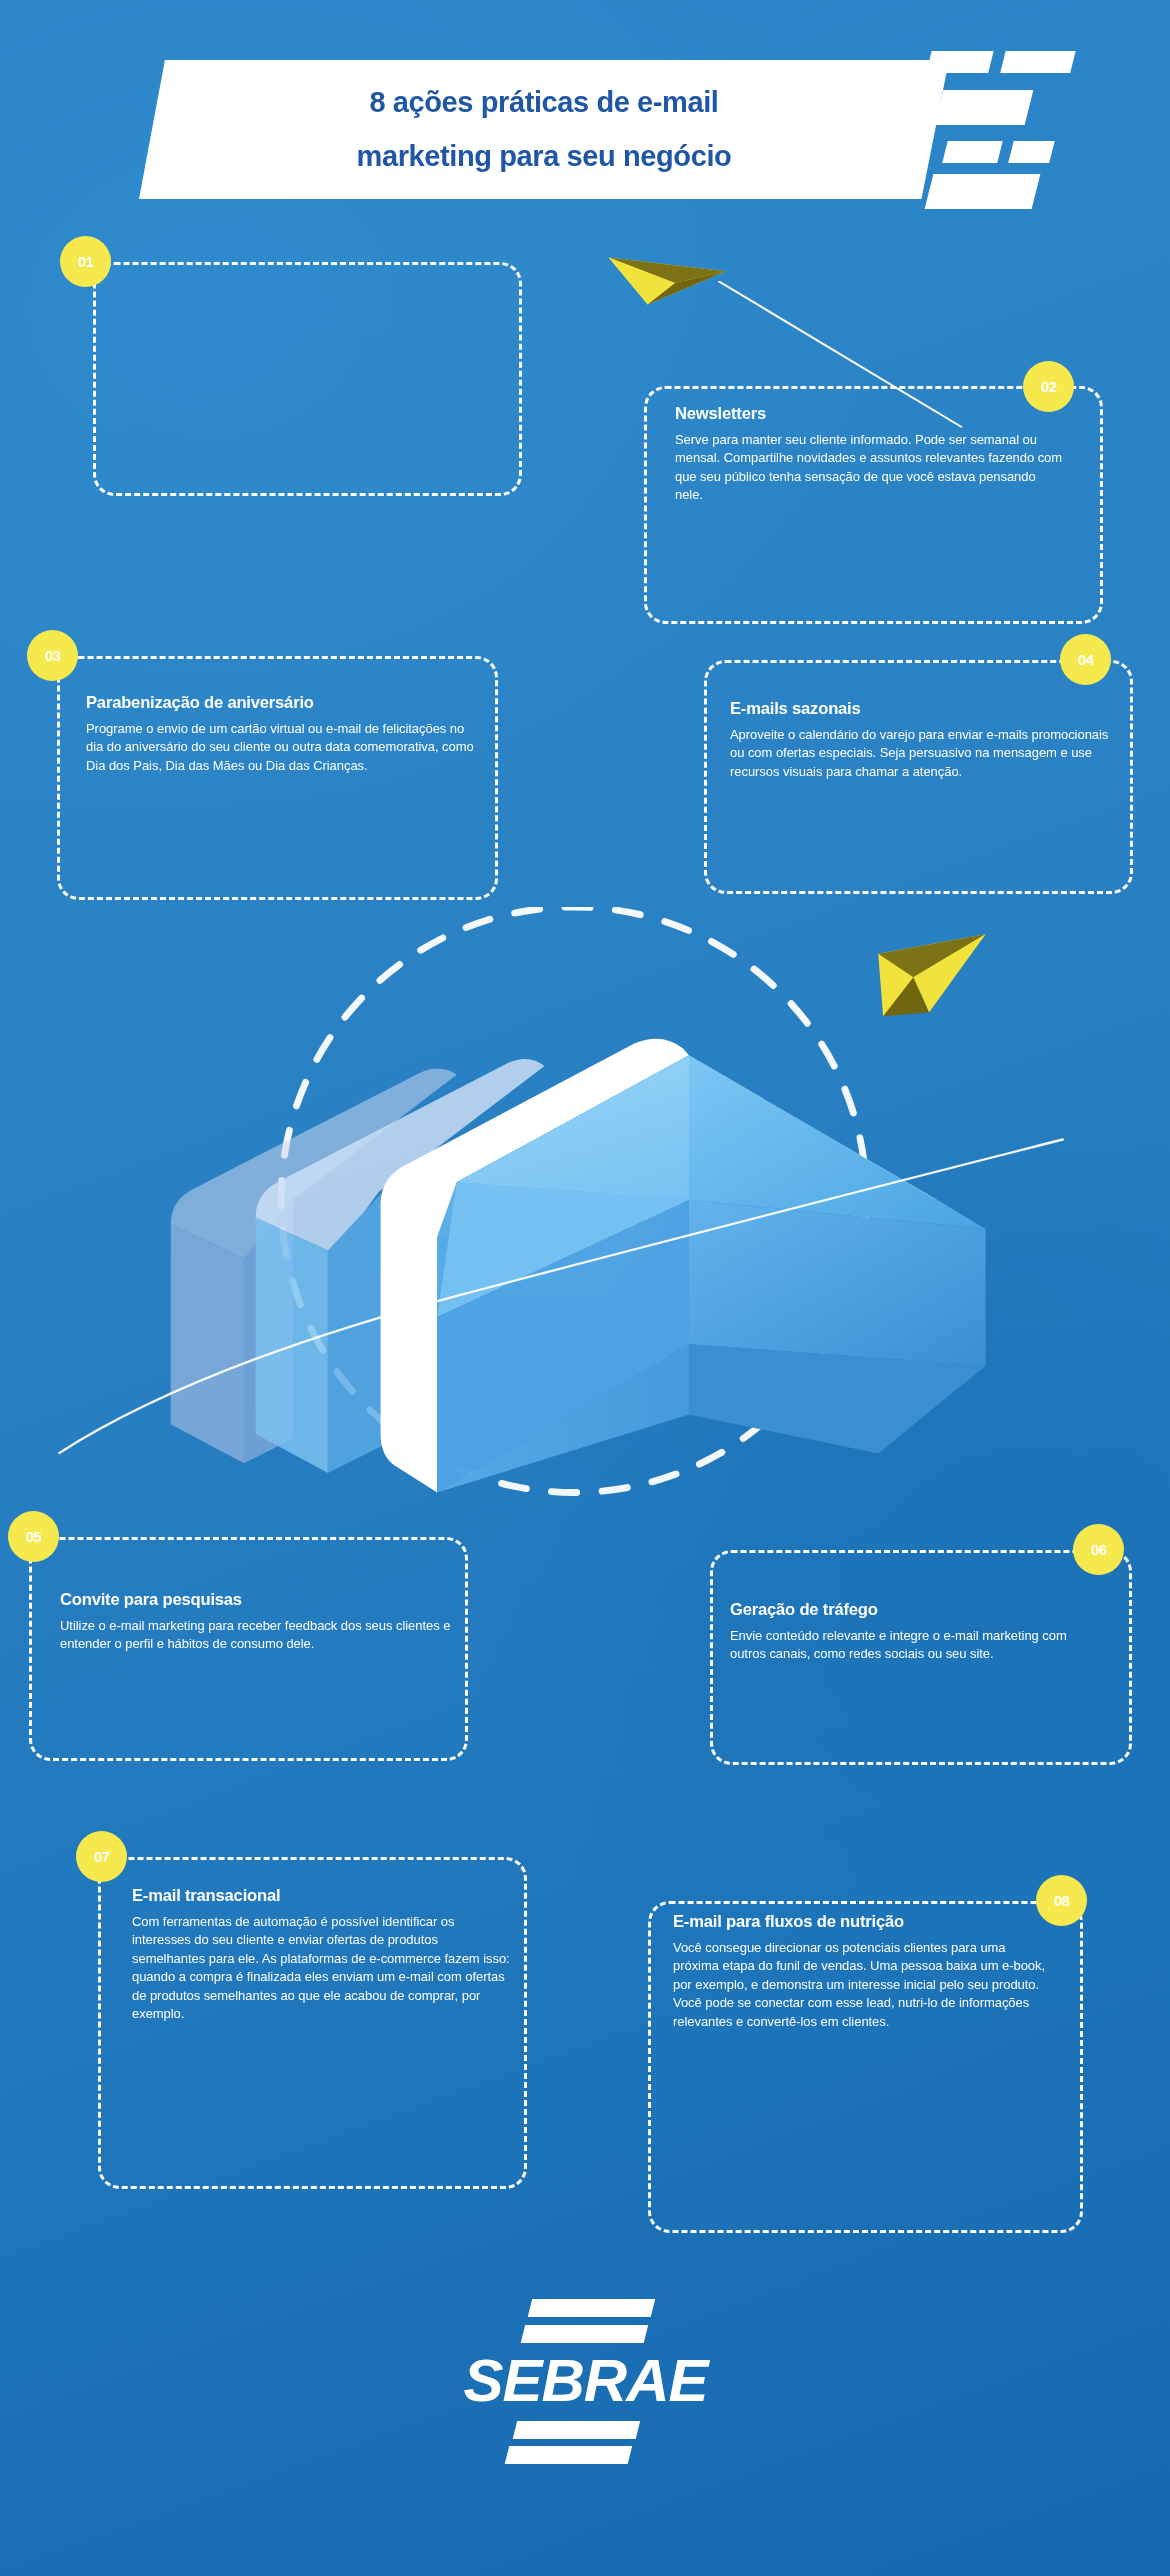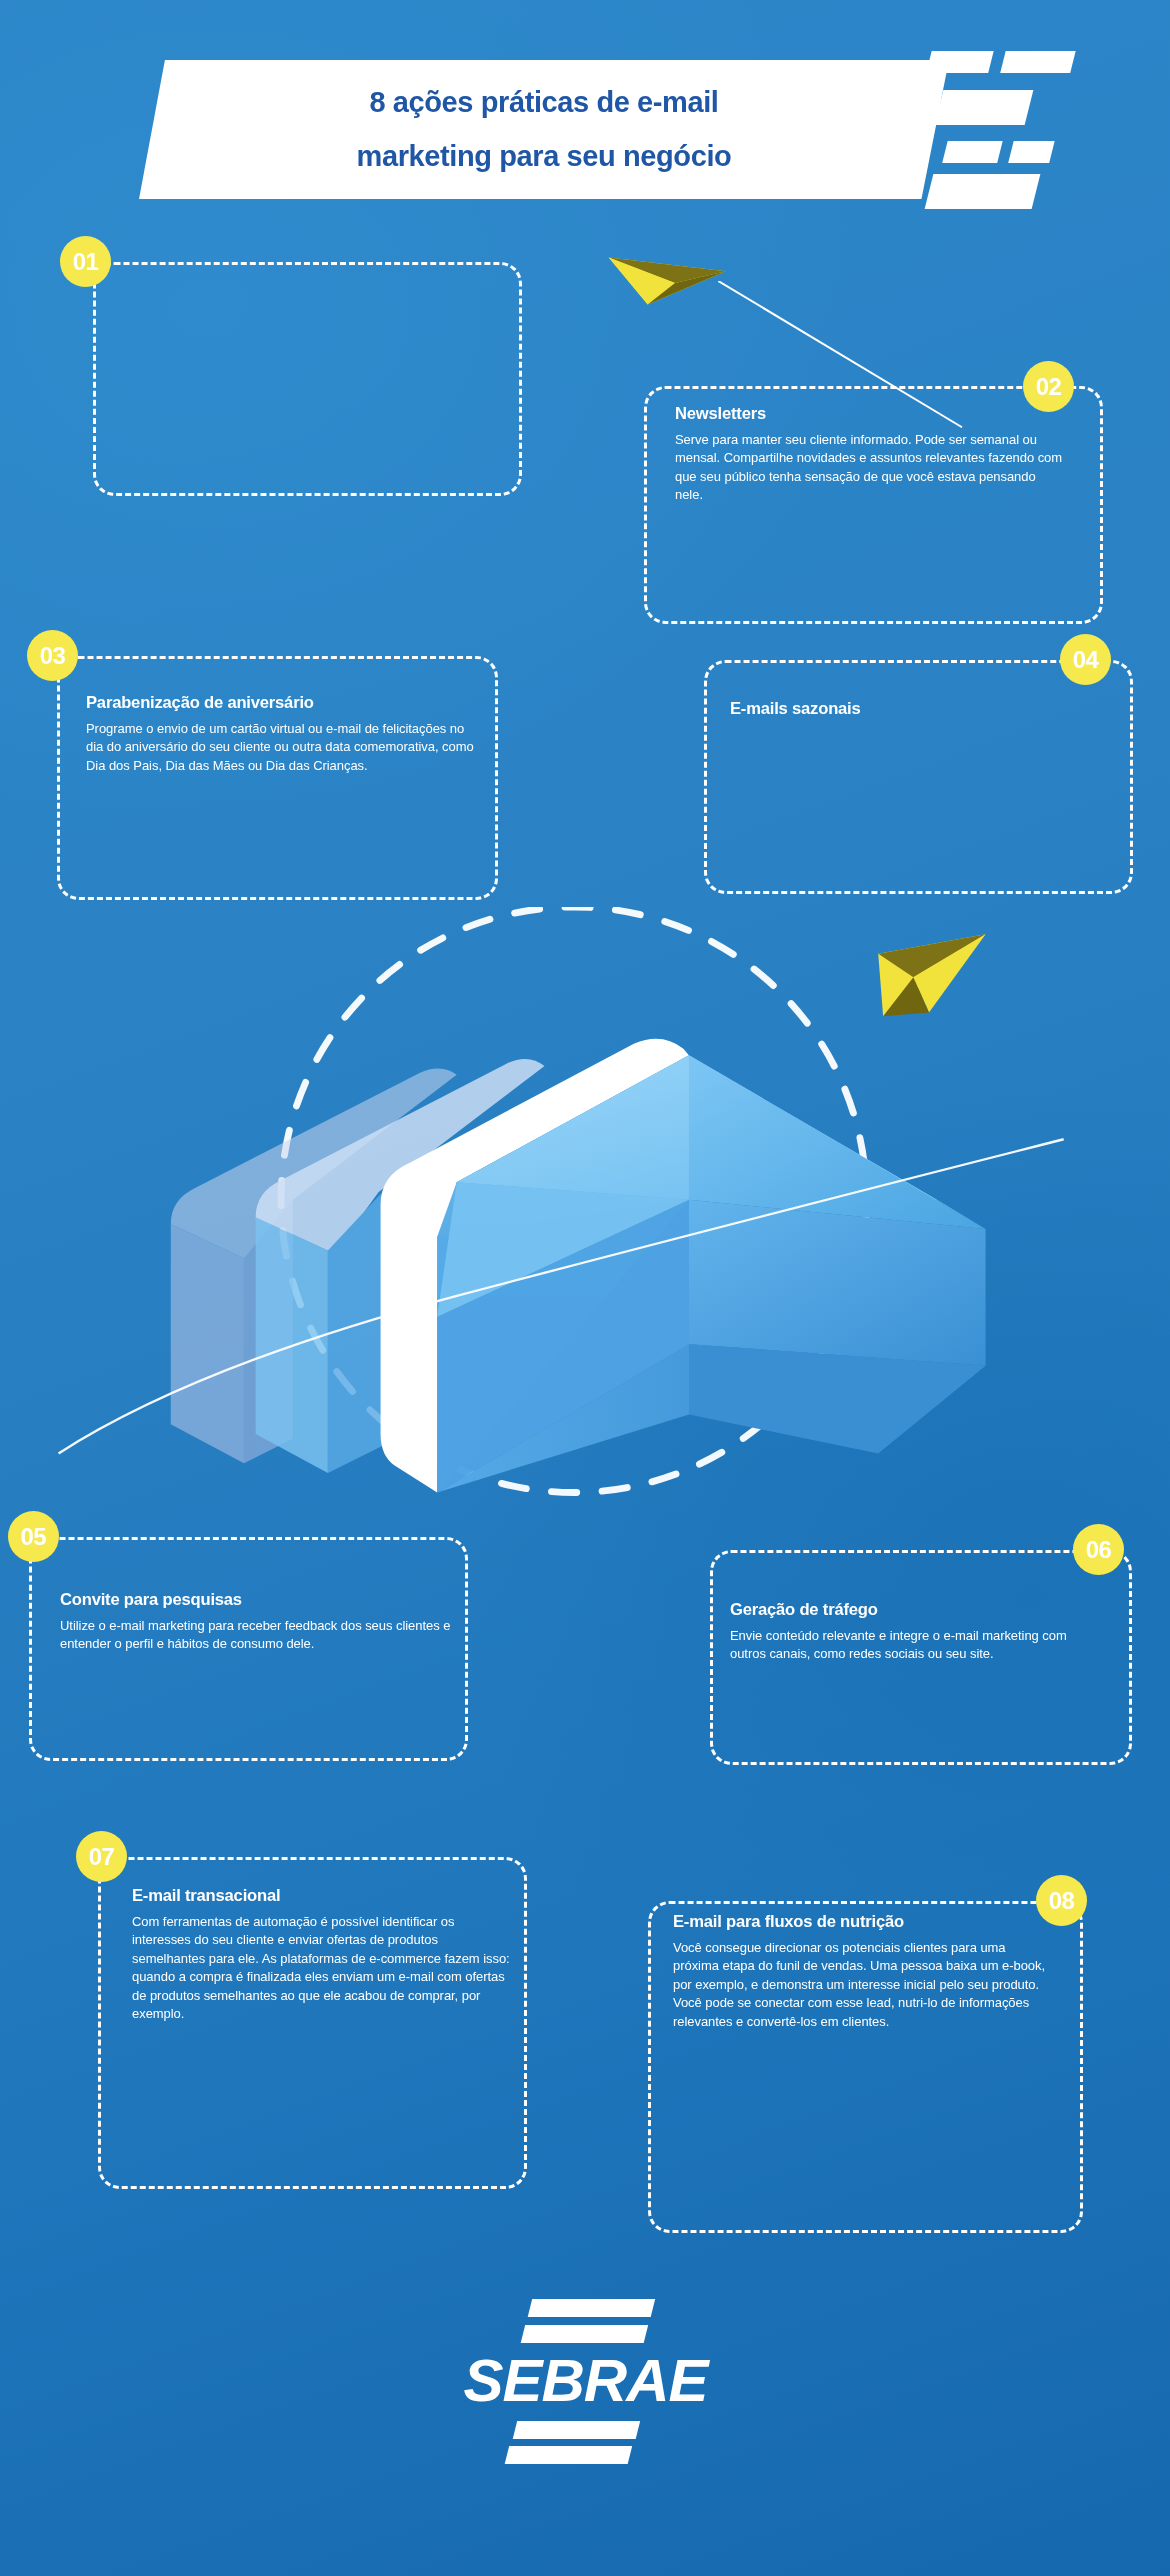--- a/index.html
+++ b/index.html
@@ -87,21 +87,21 @@
     letter-spacing: -0.05px;
   }
 
   .badge {
     position: absolute;
     width: 51px;
     height: 51px;
     border-radius: 50%;
     background: #f6e94d;
     color: #ffffff;
-    font-size: 24px;
+    font-size: 15px;
     font-weight: bold;
     display: flex;
     align-items: center;
     justify-content: center;
     z-index: 9;
     letter-spacing: -0.5px;
   }
 
   
   .illus {
@@ -187,20 +187,21 @@
     <div class="card-title">Parabenização de aniversário</div>
     <div class="card-text" style="width:394px;">Programe o envio de um cartão virtual ou e-mail de felicitações no dia do aniversário do seu cliente ou outra data comemorativa, como Dia dos Pais, Dia das Mães ou Dia das Crianças.</div>
   </div>
 
   <div class="card" style="left:704px; top:660px; width:429px; height:234px;"></div>
   <div class="badge" style="left:1060px; top:634px;">
     <span>04</span>
   </div>
   <div class="card-body" style="left:730px; top:699px; width:390px;">
     <div class="card-title">E-mails sazonais</div>
+    <div class="card-text" style="width:386px;">Aproveite o calendário do varejo para enviar e-mails promocionais ou com ofertas especiais. Seja persuasivo na mensagem e use recursos visuais para chamar a atenção.</div>
   </div>
 
   <svg class="illus" viewBox="0 0 1200 620" xmlns="http://www.w3.org/2000/svg">
     <defs>
       <linearGradient id="gFlapA" x1="0" y1="0" x2="1" y2="1">
         <stop offset="0%" stop-color="#9ad6f8"></stop>
           <stop offset="100%" stop-color="#6bbcf0"></stop>
       </linearGradient>
       <linearGradient id="gFlapB" x1="0" y1="0" x2="1" y2="1">
         <stop offset="0%" stop-color="#7cc6f4"></stop>

